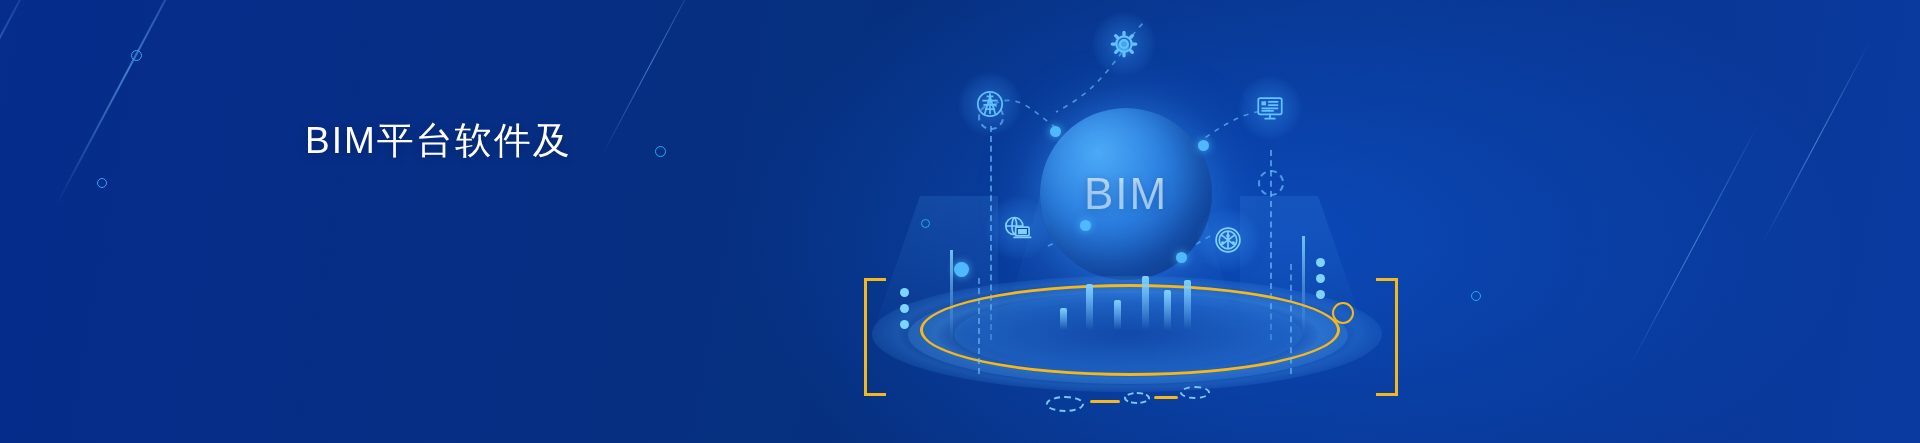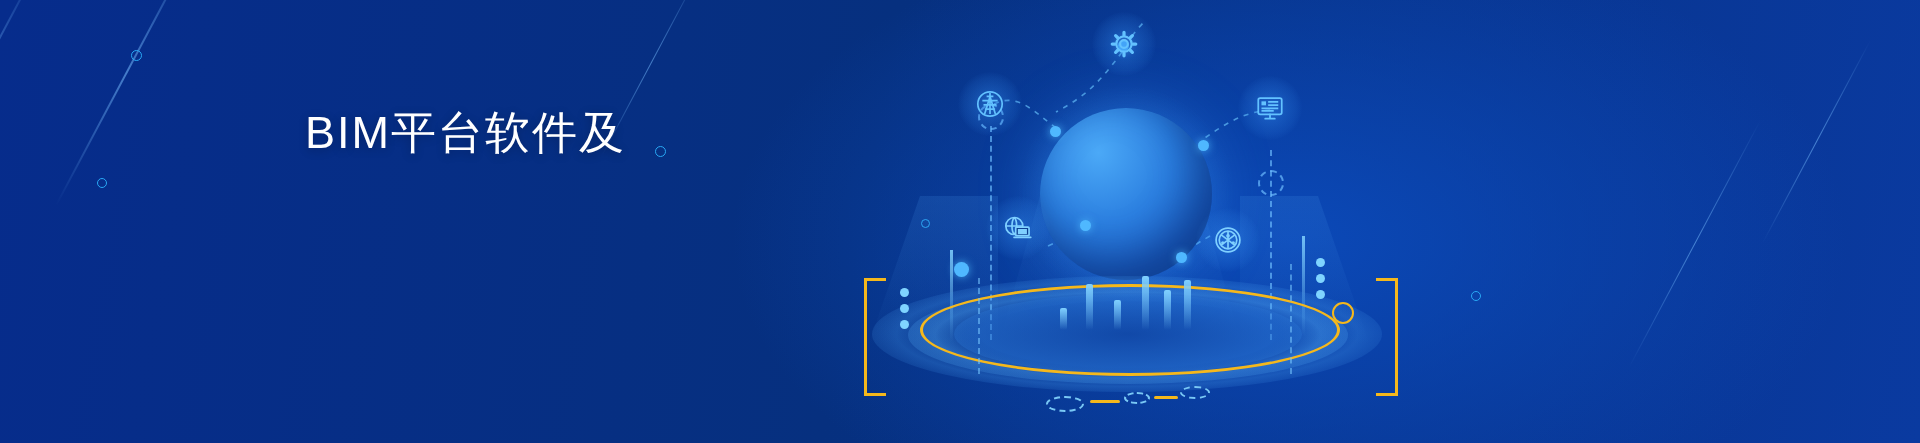--- a/index.html
+++ b/index.html
@@ -13,23 +13,23 @@
       linear-gradient(100deg,#062c8c 0%,#06307f 45%,#0a3aa0 100%);
     font-family:"Liberation Sans","DejaVu Sans",sans-serif;
   }
 
   
   .streak{position:absolute;background:linear-gradient(to bottom,rgba(120,190,255,0),rgba(120,190,255,.55),rgba(120,190,255,0));transform-origin:top left;}
   .dot-ring{position:absolute;border-radius:50%;border:1.6px solid #29a9f5;}
 
   
   .headline{
-    position:absolute;left:305px;top:96px;
+    position:absolute;left:305px;top:104px;
     color:#ffffff;
-    font-size:45px;line-height:74px;
+    font-size:37px;line-height:74px;
     font-weight:400;letter-spacing:2px;
     text-shadow:0 2px 10px rgba(0,0,0,.25);
     white-space:nowrap;
   }
   .headline .ln{display:block;}
 
   
   .stage{position:absolute;left:850px;top:0;width:560px;height:443px;}
 
   .lightcone{position:absolute;opacity:.42;}
@@ -138,20 +138,21 @@
         <path d="M144,104 C168,92 184,112 206,128"></path>
         <path d="M420,110 C392,112 372,126 352,140"></path>
         <path d="M198,246 C216,238 226,232 232,224"></path>
         <path d="M360,236 C346,244 336,250 330,256"></path>
         <path d="M282,36 C288,28 292,24 296,20"></path>
       </g>
     </svg>
 
     <div class="sphere-glow"></div>
     <div class="sphere"></div>
+    <div class="sphere-label">BIM</div>
 
     <div class="node" style="left:268px;top:40px;"></div>
     <div class="node" style="left:200px;top:126px;"></div>
     <div class="node" style="left:348px;top:140px;"></div>
     <div class="node" style="left:230px;top:220px;"></div>
     <div class="node" style="left:326px;top:252px;"></div>
     <div class="node" style="left:104px;top:262px;width:15px;height:15px;"></div>
 
     <div class="bubble" style="left:242px;top:12px;">
       <svg width="30" height="30" viewBox="0 0 24 24" fill="none" stroke="#63c2ff" stroke-width="1.7">

